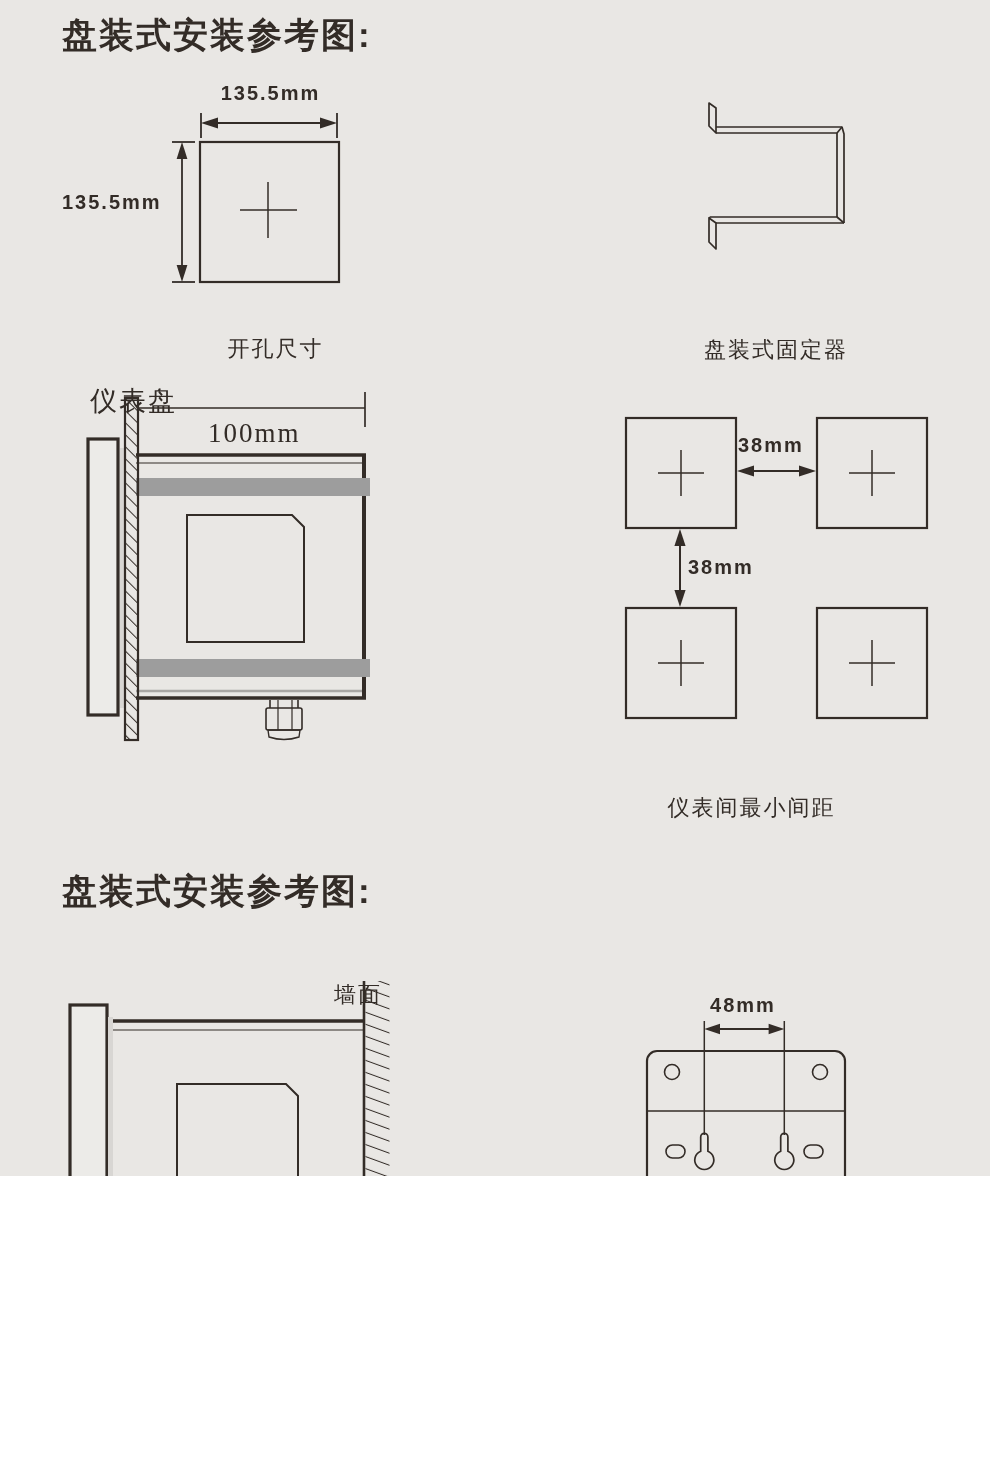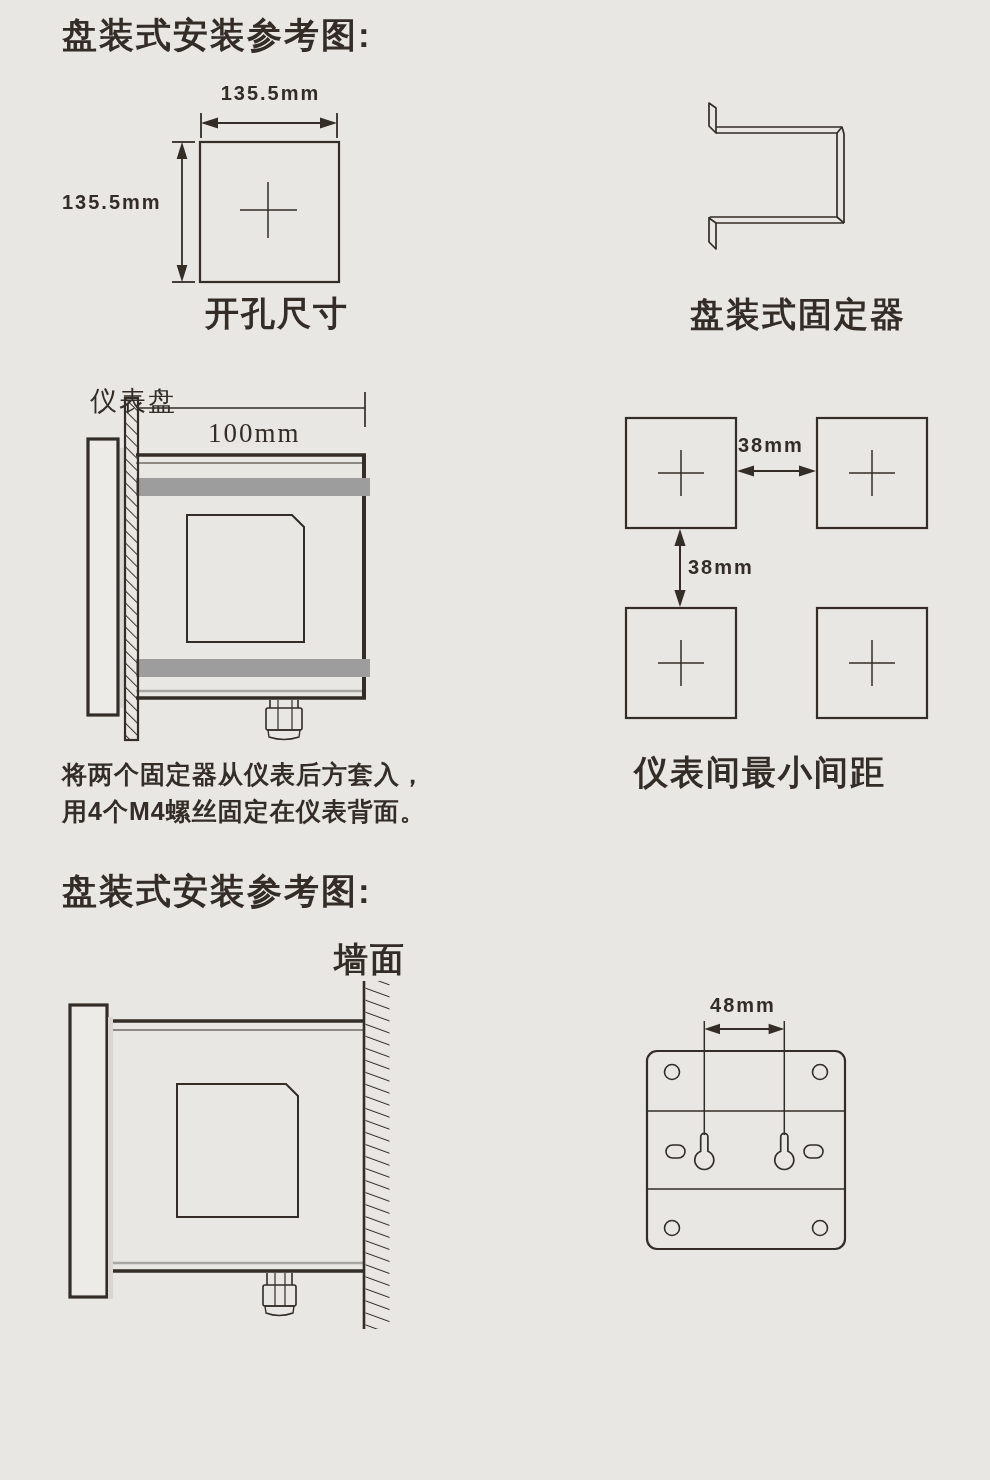--- a/index.html
+++ b/index.html
@@ -1,24 +1,24 @@
 <!DOCTYPE html>
 <html><head>
 <meta charset="utf-8">
 <style>
   html,body { margin:0; padding:0; }
   .page {
-    position:relative; width:990px; height:1480px;
+    position:relative; width:990px; height:1176px;
     background:#e9e7e4; overflow:hidden;
     font-family:"Liberation Sans", sans-serif;
     color:#332c27;
   }
   .abs { position:absolute; }
   .t-title { font-size:35px; font-weight:bold; letter-spacing:2px; white-space:nowrap; }
-  .t-caption { font-size:34px; font-weight:bold; letter-spacing:2px; white-space:nowrap; }
+  .t-caption { font-size:22px; font-weight:normal; letter-spacing:2px; white-space:nowrap;margin-top:43px; }
   .t-dim { font-size:20px; font-weight:bold; letter-spacing:2px; white-space:nowrap; }
   .t-note { font-size:25px; font-weight:bold; letter-spacing:1px; white-space:nowrap; }
   .t-serif { font-family:"Liberation Serif", serif; font-size:27px; letter-spacing:2px; white-space:nowrap;margin-top:40px; }
   .center { text-align:center; }
   svg { display:block; }
 </style>
 </head>
 <body>
 
 <div class="page">
@@ -135,24 +135,20 @@
     <g stroke="#332c27">
       <line x1="70" y1="131" x2="70" y2="199" stroke-width="2"></line>
       <polygon points="70,126 64.4,143 75.6,143" fill="#332c27" stroke="none"></polygon>
       <polygon points="70,204 64.4,187 75.6,187" fill="#332c27" stroke="none"></polygon>
     </g>
   </svg>
   <div class="abs t-dim" style="left:738px;top:434px">38mm</div>
   <div class="abs t-dim" style="left:688px;top:556px">38mm</div>
   <div class="abs t-caption center" style="left:634px;top:750px;width:235px">仪表间最小间距</div>
 
-  <div class="abs t-note" style="left:62px;top:756px;line-height:37px">
-    <div>将两个固定器从仪表后方套入，</div>
-    <div>用4个M4螺丝固定在仪表背面。</div>
-  </div>
 
   <div class="abs t-title" style="left:62px;top:868px">盘装式安装参考图:</div>
 
   <div class="abs t-caption" style="left:334px;top:937px">墙面</div>
 
   <svg class="abs" style="left:58px;top:973px" width="340" height="360" viewBox="0 0 340 360">
     <defs>
       <pattern id="h2" width="11.3" height="11.3" patternUnits="userSpaceOnUse" patternTransform="rotate(-70)">
         <line x1="0" y1="0" x2="0" y2="11.3" stroke="#332c27" stroke-width="2"></line>
       </pattern>

